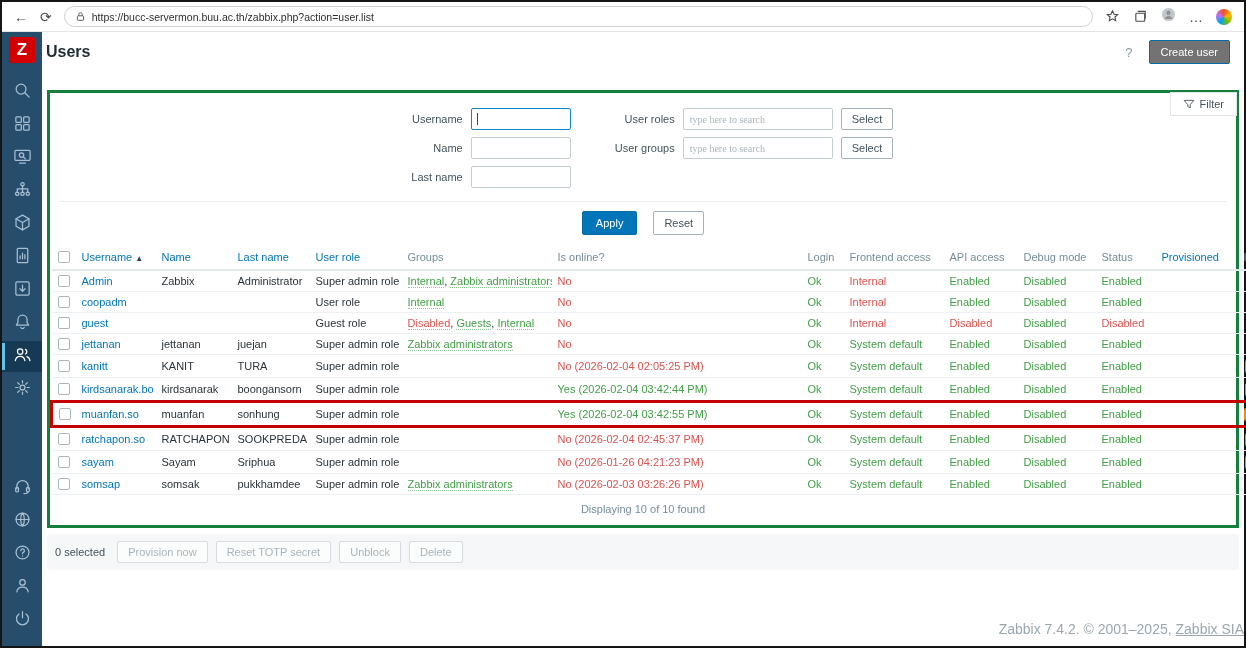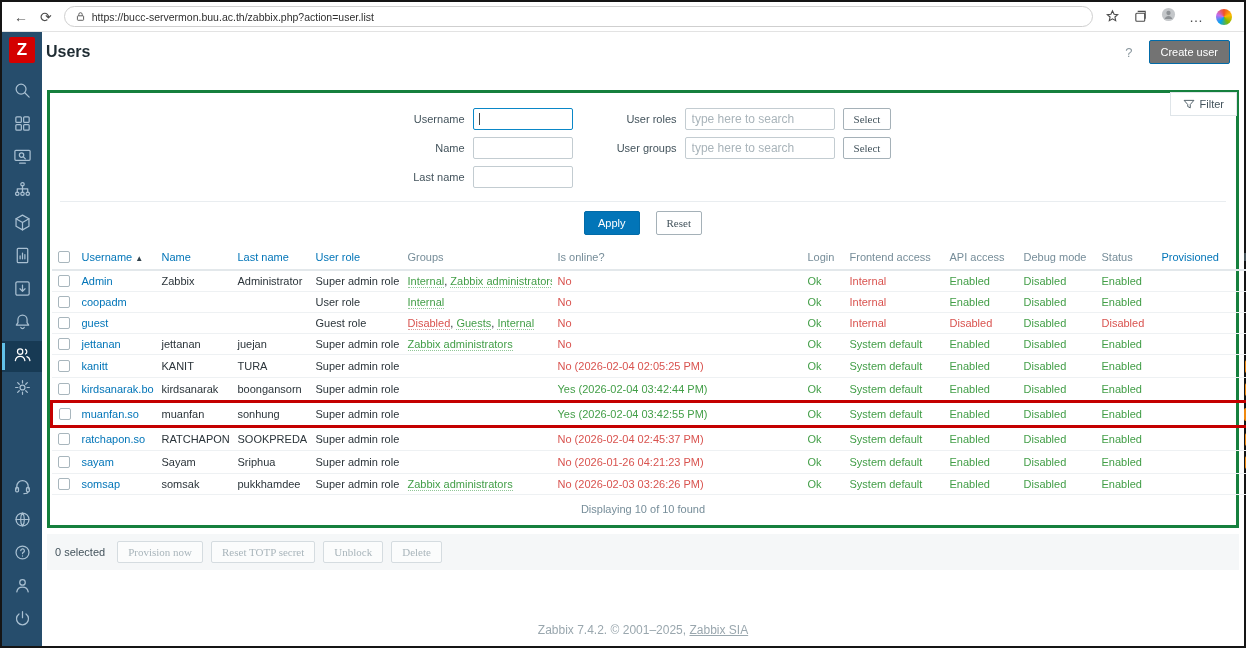--- a/index.html
+++ b/index.html
@@ -37,26 +37,26 @@
   .btn-primary{background:#737373;border:1px solid #026ba8;color:#fff;font-size:11px;padding:5px 11px;border-radius:2px;cursor:pointer;font-family:inherit}
 
   .card{margin:20px 5px 0 5px;border:3px solid #15803d;background:#fff;position:relative}
   .filter-tab{position:absolute;top:-1px;right:-1px;border:1px solid #dfe5e9;background:#fff;padding:5px 12px;font-size:11px;color:#43535c;display:flex;align-items:center;gap:5px;cursor:pointer}
   .filter-tab svg{width:12px;height:11px;fill:none;stroke:#43535c;stroke-width:1.2}
 
   .filter-body{display:flex;justify-content:center;gap:34px;padding:15px 0 4px}
   .f-row{display:flex;align-items:center;margin-bottom:7px;gap:8px}
   .f-label{width:70px;text-align:right;font-size:11px;color:#43535c;white-space:nowrap}
   .iwrap{position:relative;display:inline-flex}
-  .f-input{height:22px;border:1px solid #c3ccd1;border-radius:2px;font-size:12px;padding:0 6px;width:100px;font-family:Liberation Sans, sans-serif;color:#333;outline:none}
+  .f-input{height:22px;border:1px solid #c3ccd1;border-radius:2px;font-size:10px;padding:0 6px;width:100px;font-family:Liberation Serif, serif;color:#333;outline:none}
   .f-input.wide{width:150px}
   .f-input.focused{border-color:#0a87c7}
   .f-input::placeholder{color:#a9b4ba}
   .caret{position:absolute;left:6px;top:5px;width:1px;height:12px;background:#444}
-  .btn{background:#fff;border:1px solid #a5b1b8;border-radius:2px;font-size:11px;padding:4px 10px;color:#43535c;cursor:pointer;font-family:Liberation Serif, serif}
+  .btn{background:#fff;border:1px solid #a5b1b8;border-radius:2px;font-size:11px;padding:4px 10px;color:#43535c;cursor:pointer;font-family:Liberation Sans, sans-serif}
   .apply-row{display:flex;justify-content:center;gap:16px;padding:9px 0 11px;border-top:1px solid #e9edf0;margin:2px 10px 0 10px}
   .btn-apply{background:#0275b8;border:1px solid #026ba8;color:#fff;font-size:11px;padding:5px 13px;border-radius:2px;cursor:pointer;font-family:inherit}
 
   
   table{width:100%;border-collapse:collapse;table-layout:fixed;font-size:11px}
   thead th{color:#768d99;font-weight:400;text-align:left;padding:5px 6px 6px 6px;border-bottom:2px solid #e3e8eb;white-space:nowrap;overflow:hidden}
   thead th.sortable{color:#0275b8;cursor:pointer}
   .sort-arrow{color:#30414b;font-size:8px}
   td{padding:4px 6px;border-bottom:1px solid #eef1f3;color:#2b343a;white-space:nowrap;overflow:hidden}
   a.link{color:#0275b8;text-decoration:none;cursor:pointer}
@@ -71,21 +71,21 @@
   tr.hl td{border-top:3px solid #c40000;border-bottom:3px solid #c40000}
   tr.hl td:first-child{border-left:3px solid #c40000}
   tr.hl td:last-child{border-right:3px solid #c40000}
 
   .displaying{text-align:center;color:#768d99;font-size:11px;padding:8px 10px 10px}
 
   .action-bar{display:flex;align-items:center;gap:8px;margin:6px 5px 0 5px;padding:7px 8px;background:#f5f7f8}
   .sel-count{font-size:11px;color:#43535c;margin-right:4px}
   .btn.disabled{color:#a9b5bb;border-color:#d5dce0;background:#fbfcfc;cursor:default}
 
-  .footer{margin-top:auto;text-align:center;font-size:12px;color:#9aa7ae;padding:10px 0 9px}
+  .footer{margin-top:auto;text-align:right;font-size:14px;color:#9aa7ae;padding:10px 0 9px}
   .footer a{color:#9aa7ae;text-decoration:underline;cursor:pointer}
 </style>
 </head>
 <body>
 
 <div class="frame">
 
   <div class="browser">
     <span class="nav-glyph">←</span>
     <span class="nav-glyph">⟳</span>

